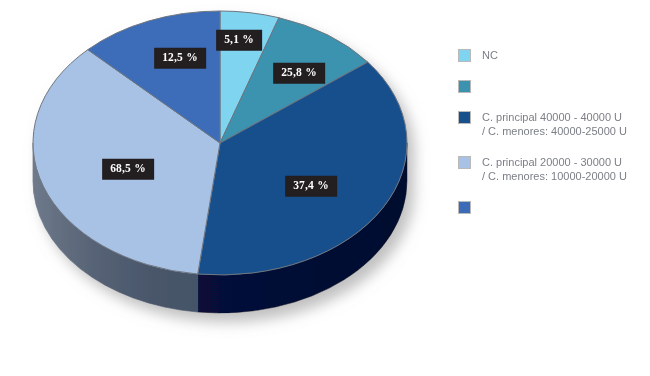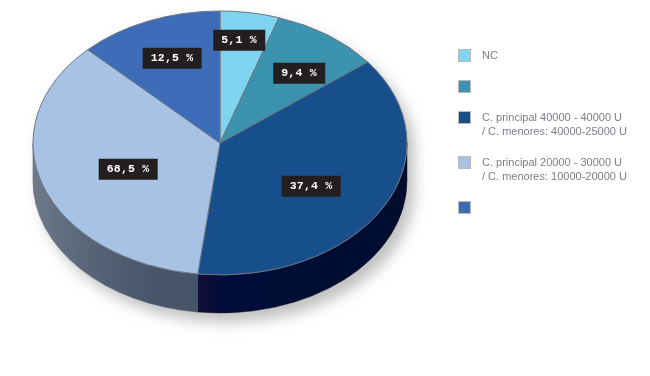--- a/index.html
+++ b/index.html
@@ -32,21 +32,21 @@
   .pie-svg {
     position: absolute;
     left: 0; top: 0;
   }
 
   
   .slice-label {
     position: absolute;
     background: #231f20;
     color: #ffffff;
-    font-family: Liberation Mono, monospace;
+    font-family: Liberation Serif, serif;
     font-size: 11.5px;
     font-weight: bold;
     letter-spacing: 0.2px;
     padding: 3px 7px 4px 7px;
     white-space: nowrap;
     line-height: 1;
     transform: translate(-50%, -50%);
     box-shadow: 0 0 0 1px #231f20;
   }
 
@@ -108,24 +108,24 @@
             <path d="M 220 143 L 278.90 17.72 A 187 132 0 0 1 367.76 62.10 Z" fill="#3b93b0" stroke="#6f7680" stroke-width="1" stroke-linejoin="round"></path>
             <path d="M 220 143 L 367.76 62.10 A 187 132 0 0 1 197.73 274.06 Z" fill="#18508c" stroke="#6f7680" stroke-width="1" stroke-linejoin="round"></path>
             <path d="M 220 143 L 197.73 274.06 A 187 132 0 0 1 87.77 49.66 Z" fill="#a8c2e5" stroke="#6f7680" stroke-width="1" stroke-linejoin="round"></path>
             <path d="M 220 143 L 87.77 49.66 A 187 132 0 0 1 220.00 11.00 Z" fill="#3c6cb8" stroke="#6f7680" stroke-width="1" stroke-linejoin="round"></path>
           </g>
       </g>
     </svg>
 
     <div id="chart-labels">
         <div class="slice-label" style="left: 239px; top: 40px;">5,1 %</div>
-        <div class="slice-label" style="left: 299px; top: 73px;">9,4 %</div>
+        <div class="slice-label" style="left: 299px; top: 73px;">25,8 %</div>
         <div class="slice-label" style="left: 311px; top: 186px;">37,4 %</div>
         <div class="slice-label" style="left: 128px; top: 169px;">68,5 %</div>
-        <div class="slice-label" style="left: 172px; top: 58px;">12,5 %</div>
+        <div class="slice-label" style="left: 180px; top: 58px;">12,5 %</div>
       </div>
   </div>
 
   <div id="legend">
       <div class="legend-item">
         <span class="legend-swatch" style="background: rgb(127, 212, 240);"></span>
         <span class="legend-text">NC</span>
       </div>
       <div class="legend-item">
         <span class="legend-swatch" style="background: rgb(59, 147, 176);"></span>

